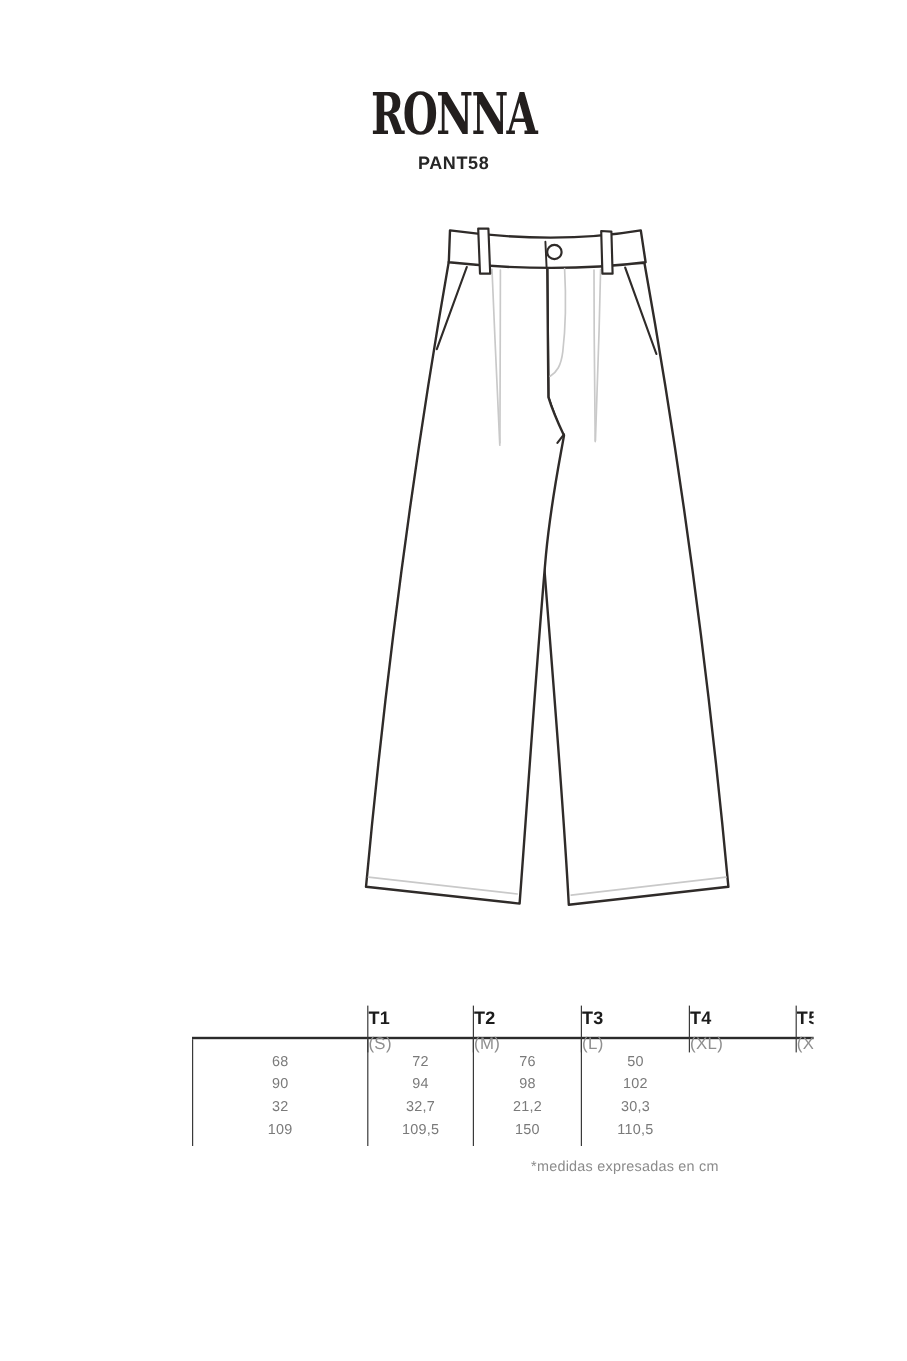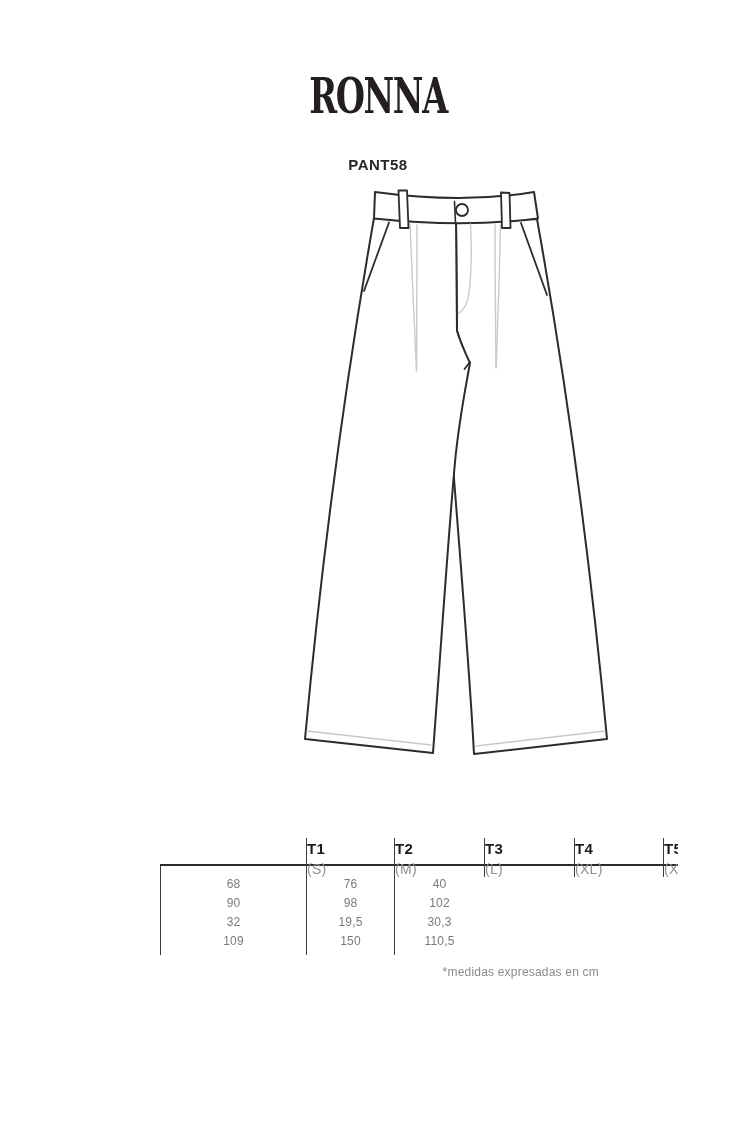--- a/index.html
+++ b/index.html
@@ -10,21 +10,21 @@
   }
   
   .brand{
     position:absolute;top:72px;left:0;width:100%;text-align:center;
     font-family:"DejaVu Serif",serif;font-weight:700;font-size:48px;line-height:1;
     color:var(--brand-text,#231f1e);letter-spacing:-2px;
     transform:scaleX(0.70);transform-origin:50% 50%;
   }
   .product-code{
     position:absolute;top:128px;left:0;width:100%;text-align:center;
-    font-weight:700;font-size:15px;letter-spacing:0.5px;color:#262626;margin-top:28px;
+    font-weight:700;font-size:15px;letter-spacing:0.5px;color:#262626;
   }
   
   .pants{position:absolute;left:150px;top:170px;}
   .pants path,.pants circle{vector-effect:none;}
   
   .size-table{position:absolute;left:82px;top:838px;width:595px;}
   .t-head{
     display:grid;grid-template-columns:146px 88px 90px 90px 89px 92px;
     height:28px;border-bottom:2px solid var(--table-line,#2b2b2b);
   }
@@ -112,27 +112,33 @@
         </div>
       </div>
     <div class="t-body" id="t-body">
     <div class="value-col">
           <div class="value-cell">68</div>
           <div class="value-cell">90</div>
           <div class="value-cell">32</div>
           <div class="value-cell">109</div>
         </div>
         <div class="value-col">
+          <div class="value-cell">72</div>
+          <div class="value-cell">94</div>
+          <div class="value-cell">32,7</div>
+          <div class="value-cell">109,5</div>
+        </div>
+        <div class="value-col">
           <div class="value-cell">76</div>
           <div class="value-cell">98</div>
-          <div class="value-cell">19,5</div>
+          <div class="value-cell">21,2</div>
           <div class="value-cell">150</div>
         </div>
         <div class="value-col">
-          <div class="value-cell">40</div>
+          <div class="value-cell">50</div>
           <div class="value-cell">102</div>
           <div class="value-cell">30,3</div>
           <div class="value-cell">110,5</div>
         </div>
       </div>
   </div>
 
   <div class="footnote">*medidas expresadas en cm</div>
 
 </div>

